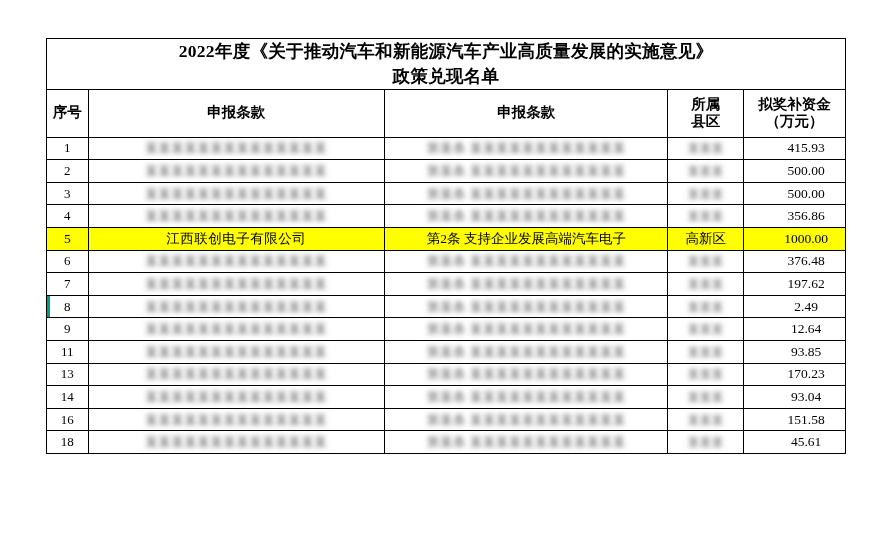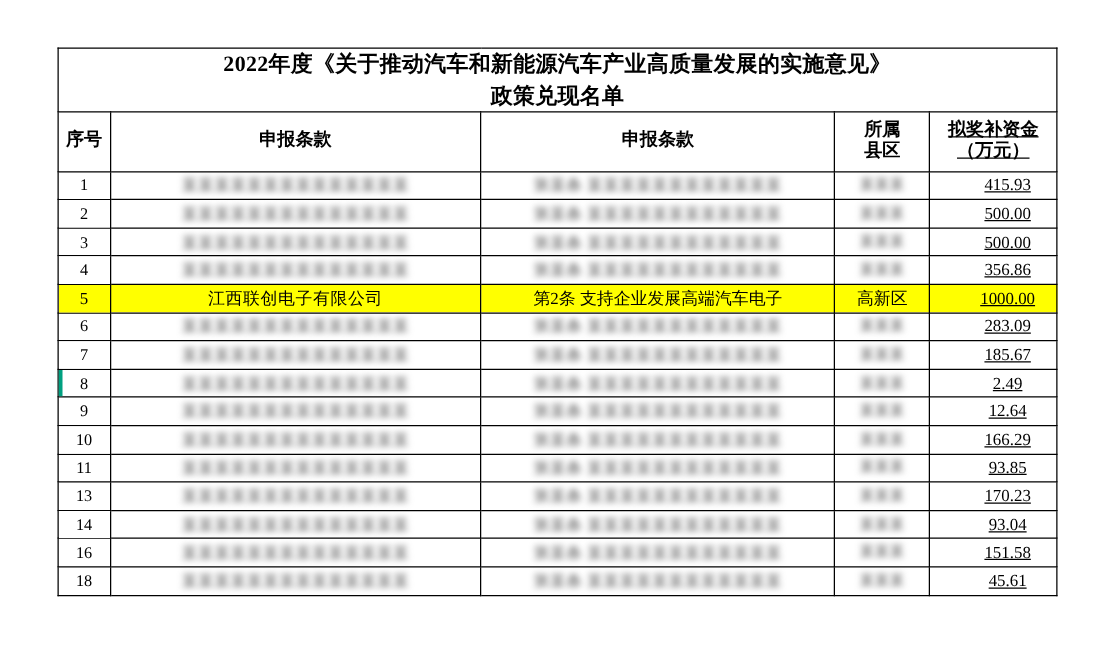--- a/index.html
+++ b/index.html
@@ -56,21 +56,21 @@
   .row-cell {
     height: 21.6px;
     font-size: 13px;
     text-align: center;
     font-family: "Liberation Serif", serif;
   }
   .c-idx { width: 40px; }
   .c-name { width: 286px; }
   .c-term { width: 273px; }
   .c-dist { width: 73px; }
-  .c-amt  { width: 98px; text-decoration: underline; }
+  .c-amt  { width: 98px; }
 
   
   .blur {
     color: #4a4a4a;
     filter: blur(2.6px);
     -webkit-filter: blur(2.6px);
     display: block;
     white-space: nowrap;
     overflow: hidden;
     font-size: 12.5px;
@@ -198,34 +198,34 @@
           <td class="row-cell c-idx cellrel"><span class="idx vis">6</span></td>
           <td class="row-cell c-name">
             <span class="blur blur-name">某某某某某某某某某某某某某某</span>
           </td>
           <td class="row-cell c-term">
             <span class="blur blur-term">第某条 某某某某某某某某某某某某</span>
           </td>
           <td class="row-cell c-dist">
             <span class="blur blur-dist">某某某</span>
           </td>
-          <td class="row-cell c-amt"><span class="amt vis">283.09</span></td>
+          <td class="row-cell c-amt"><span class="amt vis">376.48</span></td>
         </tr>
         <tr>
           <td class="row-cell c-idx cellrel"><span class="idx vis">7</span></td>
           <td class="row-cell c-name">
             <span class="blur blur-name">某某某某某某某某某某某某某某</span>
           </td>
           <td class="row-cell c-term">
             <span class="blur blur-term">第某条 某某某某某某某某某某某某</span>
           </td>
           <td class="row-cell c-dist">
             <span class="blur blur-dist">某某某</span>
           </td>
-          <td class="row-cell c-amt"><span class="amt vis">185.67</span></td>
+          <td class="row-cell c-amt"><span class="amt vis">197.62</span></td>
         </tr>
         <tr>
           <td class="row-cell c-idx cellrel"><span class="idx vis">8</span><span class="sel-marker" style="background: rgb(0, 160, 128);"></span></td>
           <td class="row-cell c-name">
             <span class="blur blur-name">某某某某某某某某某某某某某某</span>
           </td>
           <td class="row-cell c-term">
             <span class="blur blur-term">第某条 某某某某某某某某某某某某</span>
           </td>
           <td class="row-cell c-dist">
@@ -238,33 +238,20 @@
           <td class="row-cell c-name">
             <span class="blur blur-name">某某某某某某某某某某某某某某</span>
           </td>
           <td class="row-cell c-term">
             <span class="blur blur-term">第某条 某某某某某某某某某某某某</span>
           </td>
           <td class="row-cell c-dist">
             <span class="blur blur-dist">某某某</span>
           </td>
           <td class="row-cell c-amt"><span class="amt vis">12.64</span></td>
-        </tr>
-        <tr>
-          <td class="row-cell c-idx cellrel"><span class="idx vis">10</span></td>
-          <td class="row-cell c-name">
-            <span class="blur blur-name">某某某某某某某某某某某某某某</span>
-          </td>
-          <td class="row-cell c-term">
-            <span class="blur blur-term">第某条 某某某某某某某某某某某某</span>
-          </td>
-          <td class="row-cell c-dist">
-            <span class="blur blur-dist">某某某</span>
-          </td>
-          <td class="row-cell c-amt"><span class="amt vis">166.29</span></td>
         </tr>
         <tr>
           <td class="row-cell c-idx cellrel"><span class="idx vis">11</span></td>
           <td class="row-cell c-name">
             <span class="blur blur-name">某某某某某某某某某某某某某某</span>
           </td>
           <td class="row-cell c-term">
             <span class="blur blur-term">第某条 某某某某某某某某某某某某</span>
           </td>
           <td class="row-cell c-dist">

